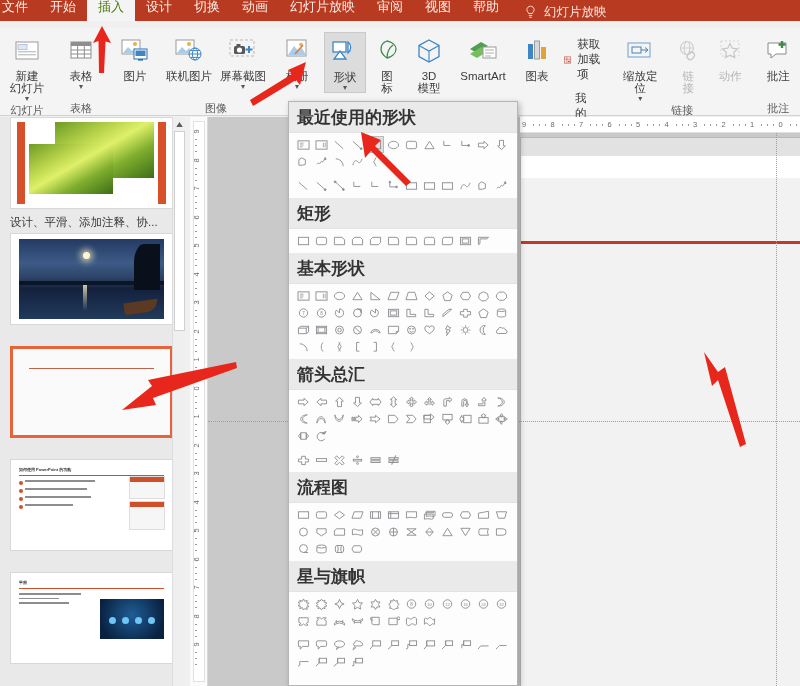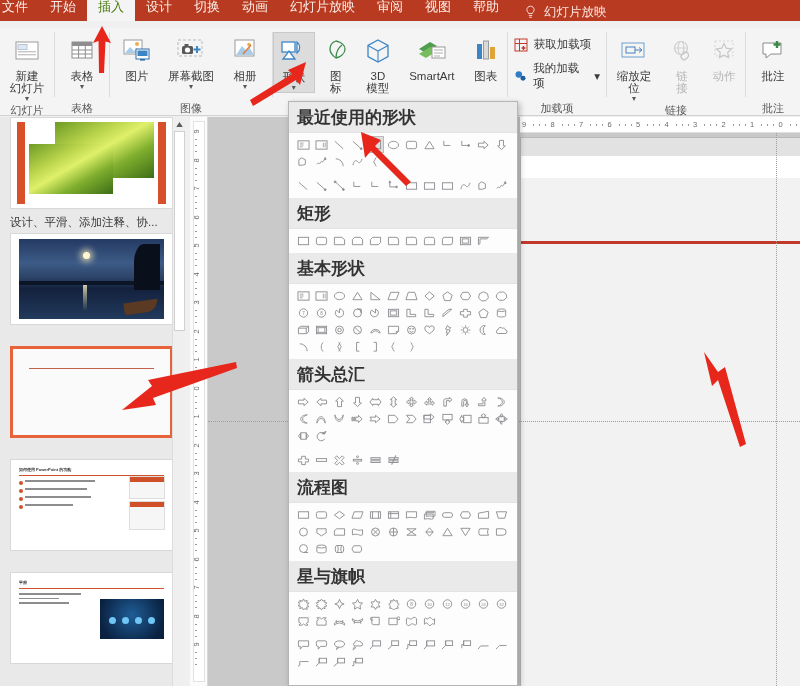--- a/index.html
+++ b/index.html
@@ -234,20 +234,33 @@
             <svg width="30" height="28" viewBox="0 0 30 28">
               <rect x="2" y="3" width="18" height="14" fill="#fff" stroke="#9a9a9a"></rect>
               <circle cx="15" cy="7" r="2" fill="#f0ad4e"></circle>
               <path d="M3 16l5-6 4 4 3-3 4 5z" fill="#a9cde8"></path>
               <rect x="14" y="12" width="13" height="10" fill="#fff" stroke="#2f6fa8"></rect>
               <rect x="15.5" y="13.5" width="10" height="5.5" fill="#3d86c6"></rect>
               <rect x="18" y="22" width="5" height="1.6" fill="#2f6fa8"></rect>
             </svg>
           </div>
           <div class="lb">图片</div>
+        </div>
+        <div class="btn">
+          <div class="ic">
+            <svg width="30" height="28" viewBox="0 0 30 28">
+              <rect x="2" y="3" width="18" height="14" fill="#fff" stroke="#9a9a9a"></rect>
+              <circle cx="15" cy="7" r="2" fill="#f0ad4e"></circle>
+              <path d="M3 16l5-6 4 4 3-3 4 5z" fill="#a9cde8"></path>
+              <circle cx="21" cy="17" r="6" fill="#fff" stroke="#3d86c6"></circle>
+              <ellipse cx="21" cy="17" rx="2.6" ry="6" fill="none" stroke="#3d86c6"></ellipse>
+              <path d="M15 17h12M16.2 13.6h9.6M16.2 20.4h9.6" stroke="#3d86c6" fill="none"></path>
+            </svg>
+          </div>
+          <div class="lb">联机图片</div>
         </div>
         <div class="btn">
           <div class="ic">
             <svg width="30" height="28" viewBox="0 0 30 28">
               <rect x="2" y="3" width="24" height="16" fill="none" stroke="#b9b9b9" stroke-dasharray="3 2"></rect>
               <rect x="6" y="9" width="11" height="8" rx="1.5" fill="#595959"></rect>
               <circle cx="11.5" cy="13" r="2.6" fill="#fff"></circle>
               <rect x="8.5" y="7" width="4" height="2" fill="#595959"></rect>
               <path d="M21 9v7M17.5 12.5h7" stroke="#3d86c6" stroke-width="2" fill="none"></path>
             </svg>

